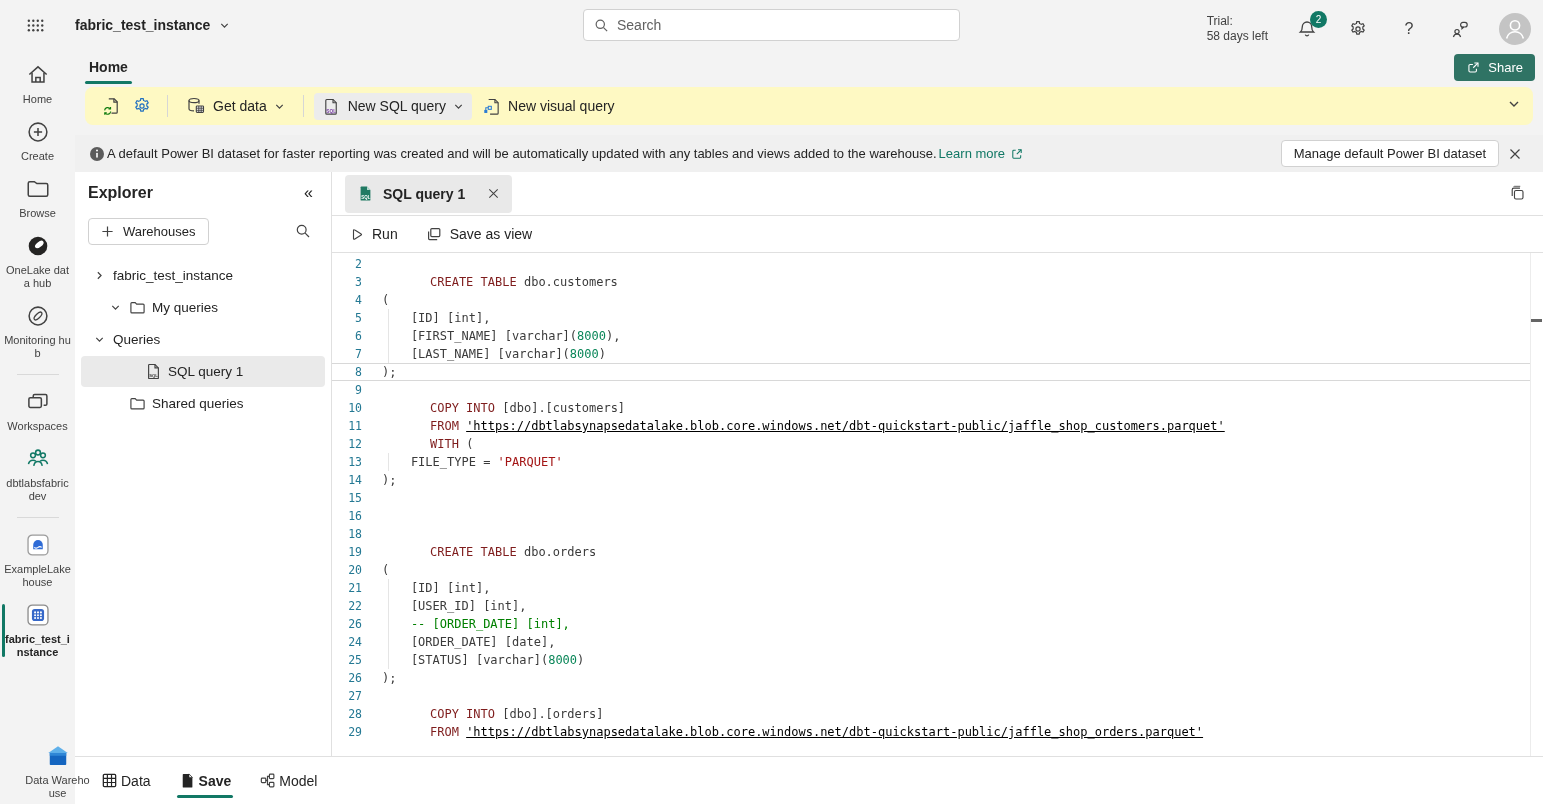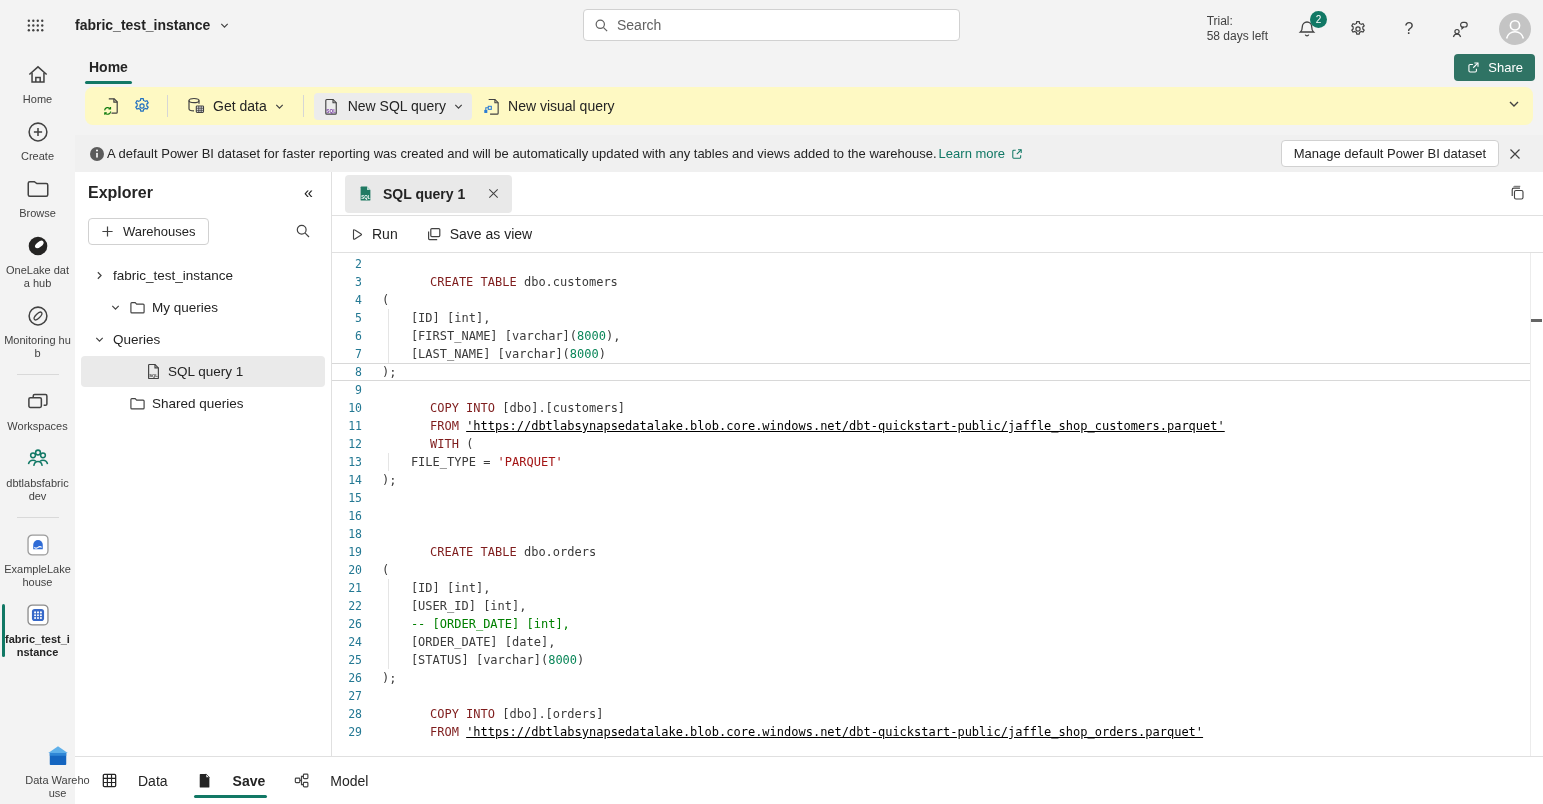--- a/index.html
+++ b/index.html
@@ -94,21 +94,21 @@
   .tok-id { color:#3b3b3b; }
   .tok-num { color:#098658; }
   .tok-str { color:#a31515; }
   .tok-url { color:#000000; text-decoration:underline; }
   .tok-com { color:#008000; }
   .ruler { position:absolute; top:0; right:0; bottom:0; width:13px; border-left:1px solid #ececec; background:#fff; }
   .scroll-marker { position:absolute; top:66px; right:1px; width:11px; height:3px; background:#656565; cursor:pointer; }
 
   
   .bottom-bar { height:48px; border-top:1px solid #e0e0e0; background:#fff; display:flex; align-items:center; gap:24px; padding-left:24px; flex:none; }
-  .btab { display:flex; align-items:center; gap:20px; font-size:14px; color:#242424; position:relative; height:100%; cursor:pointer; padding:0 2px; }
+  .btab { display:flex; align-items:center; gap:3px; font-size:14px; color:#242424; position:relative; height:100%; cursor:pointer; padding:0 2px; }
   .btab .bt-ico { width:17px; height:17px; display:flex; align-items:center; justify-content:center; }
   .btab .bt-ico svg { width:100%; height:100%; }
   .btab.active { font-weight:700; }
   .btab.active::after { content:""; position:absolute; left:0; right:0; bottom:6px; height:3px; background:#117865; border-radius:2px; }
 </style>
 </head>
 <body>
 
 <div class="app">
 

